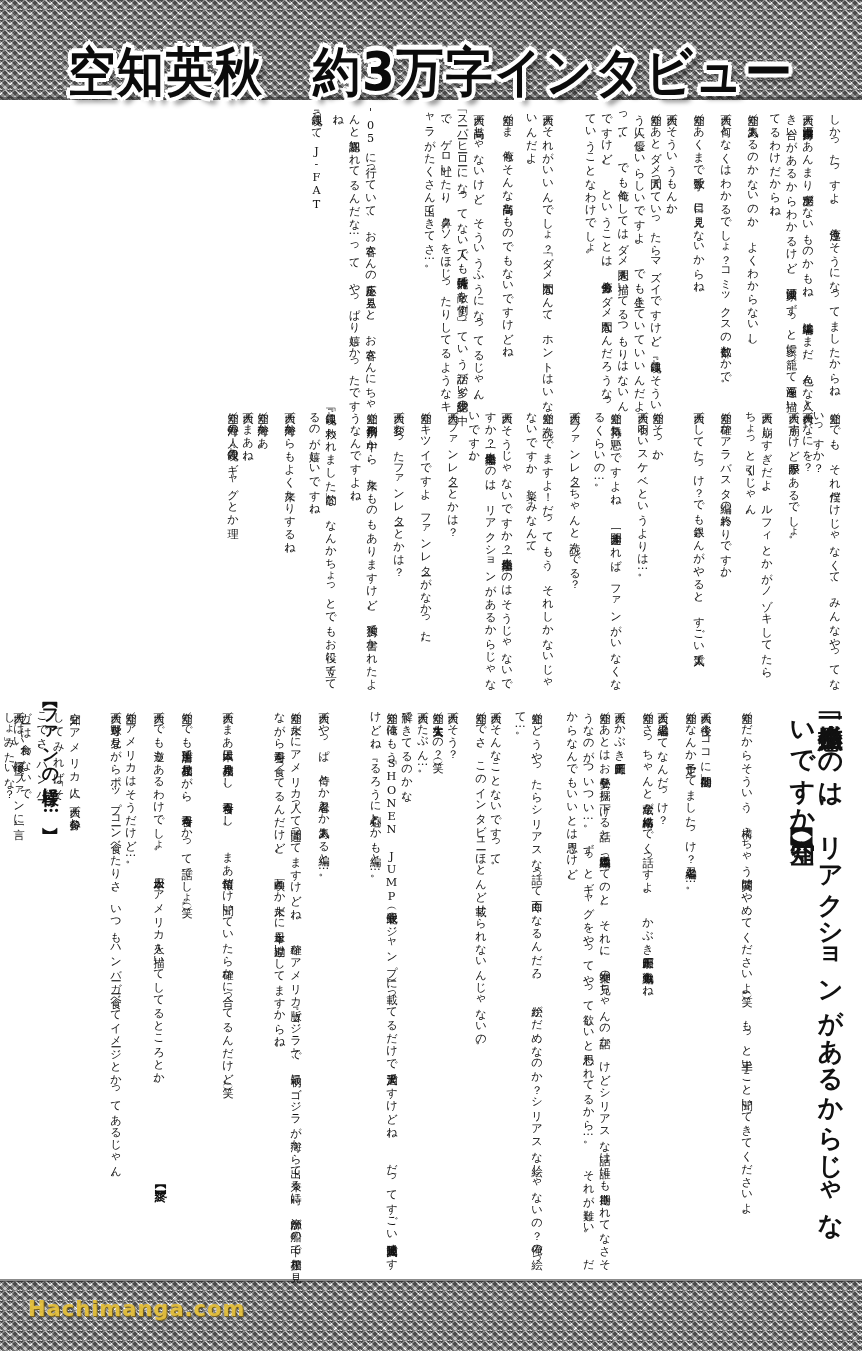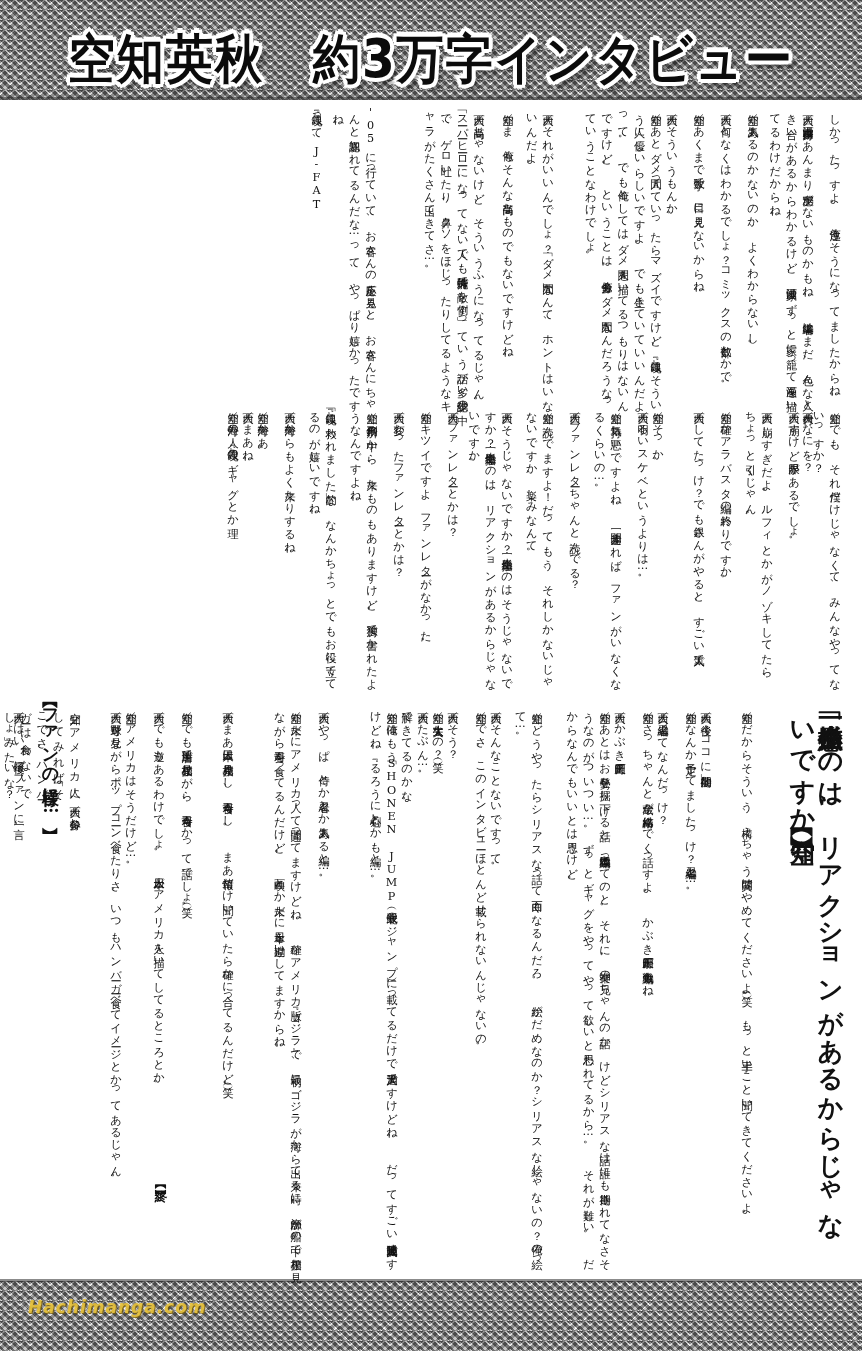--- a/index.html
+++ b/index.html
@@ -25,21 +25,21 @@
       repeating-linear-gradient(-45deg,
         rgba(255,255,255,.85) 0 1px, rgba(255,255,255,0) 1px 34px);
     background-size:10px 10px,10px 10px,48px 48px,48px 48px;
   }
   #top-band{top:0;height:100px;}
   #bottom-band{top:1281px;height:70px;}
   .band-edge{position:absolute;left:0;width:862px;height:3px;background:#2b2b2b;opacity:.55;}
 
   
   #masthead{
-    position:absolute;top:28px;left:0;width:862px;text-align:center;
+    position:absolute;top:41px;left:0;width:862px;text-align:center;
     z-index:6;pointer-events:none;
   }
   #masthead .title{
     display:inline-block;
     font-family:"DejaVu Sans","Liberation Sans",sans-serif;
     font-weight:bold;font-size:47px;letter-spacing:2px;
     color:#0b0b0b;
     -webkit-text-stroke:5px #ffffff;
     paint-order:stroke fill;
     text-shadow:
@@ -82,21 +82,21 @@
     font-size:17px;font-weight:bold;line-height:1.1;
   }
   .end-mark{
     font-size:12.5px;font-weight:bold;
   }
 
   
   #watermark{
     position:absolute;left:28px;top:1297px;z-index:9;
     font-family:"DejaVu Sans","Liberation Sans",sans-serif;
-    font-weight:bold;font-style:italic;font-size:17px;
+    font-weight:bold;font-size:21px;
     color:#e8c23a;
     text-shadow:1px 1px 0 rgba(120,90,0,.85),-1px -1px 0 rgba(255,255,255,.35);
     letter-spacing:1px;opacity:.92;
   }
 </style>
 </head>
 <body>
 
 <div class="band" id="top-band"></div>
 <div class="band-edge" style="top:97px"></div>

